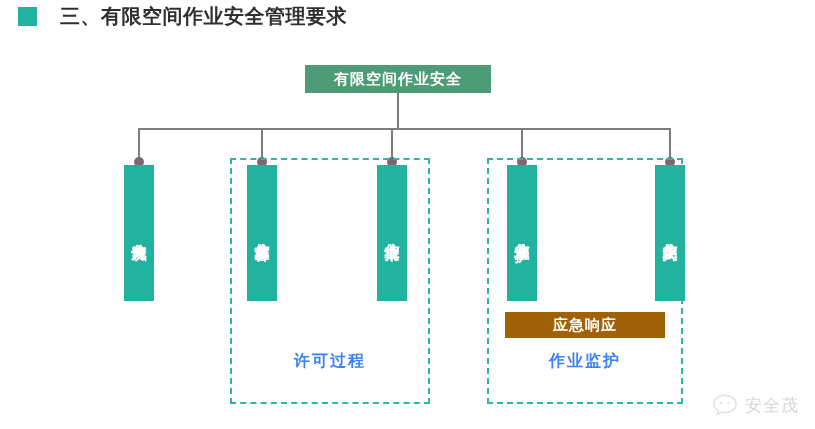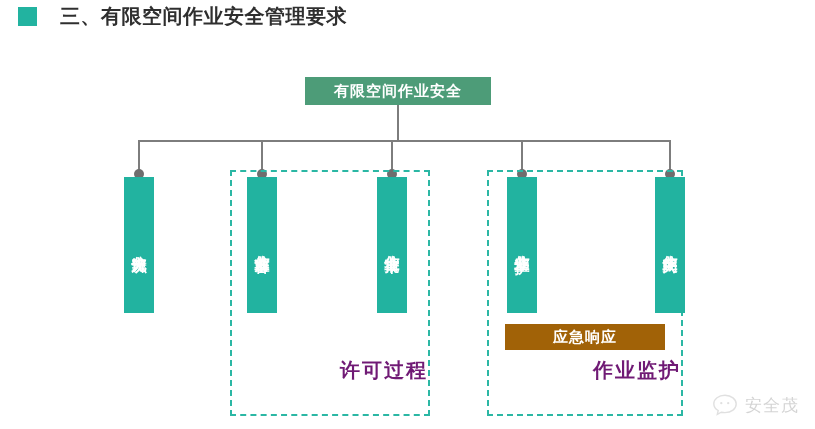--- a/index.html
+++ b/index.html
@@ -33,21 +33,21 @@
     color: #2f2f2f;
     letter-spacing: 0.5px;
     white-space: nowrap;
     line-height: 1;
   }
 
   
   #diagram {
     position: absolute;
     left: 0; top: 0;
-    width: 815px; height: 363px; margin-top: 12px;
+    width: 815px; height: 363px;
   }
 
   
   #root-node {
     position: absolute;
     left: 305px; top: 65px;
     width: 186px; height: 28px;
     background: #4d9c78;
     color: #ffffff;
     font-size: 15px;
@@ -94,24 +94,24 @@
     border: 2px dashed #2bb7a4;
     background: transparent;
   }
   #group-permit { left: 230px; width: 200px; }
   #group-work   { left: 487px; width: 196px; }
 
   .group-label {
     position: absolute;
     left: 0; right: 0;
     bottom: 30px;
-    text-align: right;
-    font-size: 20px;
-    font-weight: bold;
-    color: #701a75;
+    text-align: center;
+    font-size: 16px;
+    font-weight: bold;
+    color: #3b82f6;
     letter-spacing: 2px;
     white-space: nowrap;
   }
 
   
   .step-box {
     position: absolute;
     top: 165px;
     width: 30px; height: 136px;
     background: #22b3a0;

